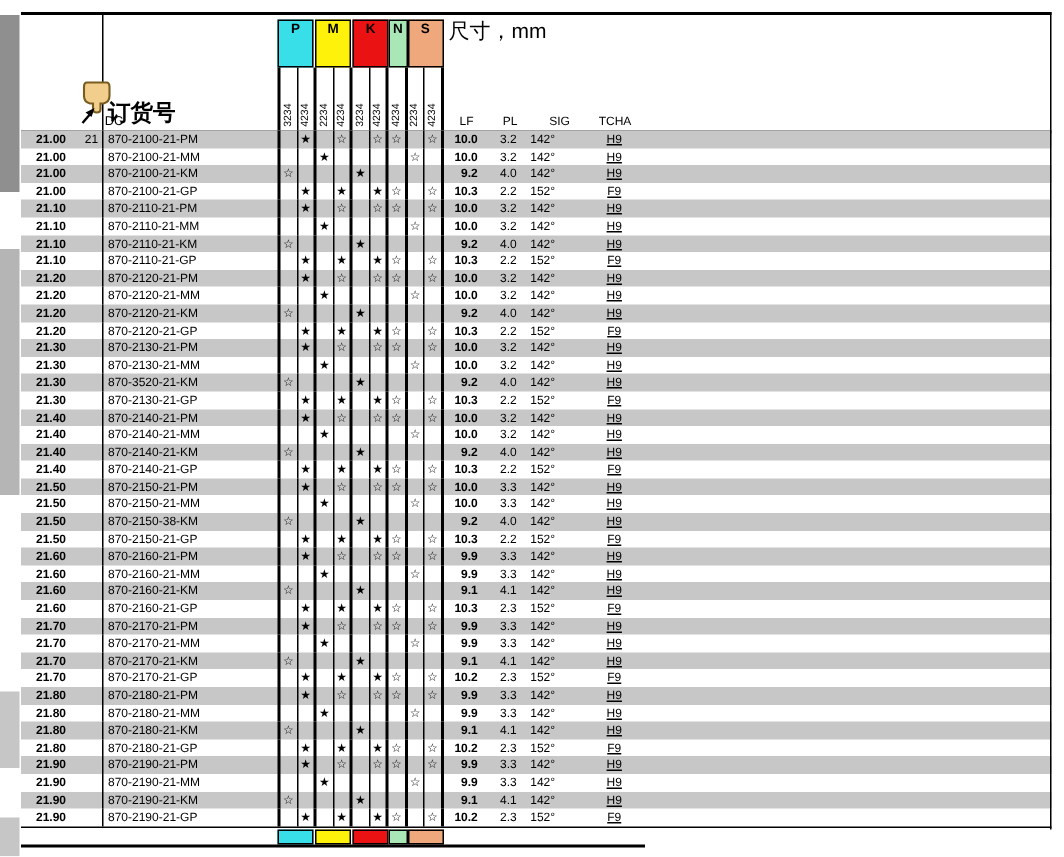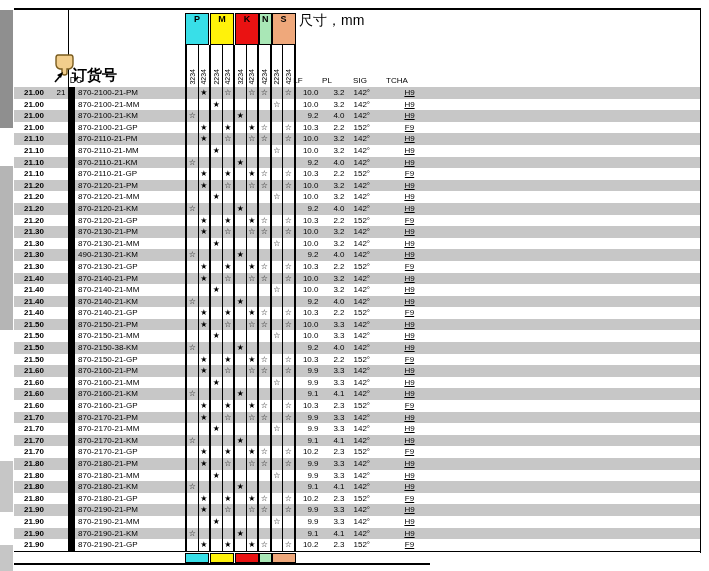--- a/index.html
+++ b/index.html
@@ -17,32 +17,32 @@
   .s1{width:12.5px;border-left:2px solid #000;} .s2{width:11.5px;border-left:1px solid #000;}
   .s3{width:12.5px;border-left:2px solid #000;} .s4{width:11.5px;border-left:1px solid #000;}
   .s5{width:12.5px;border-left:2px solid #000;} .s6{width:11.5px;border-left:1px solid #000;}
   .s7{width:12.5px;border-left:2px solid #000;} .s8{width:12.5px;border-left:2px solid #000;}
   .s9{width:13.5px;border-left:1px solid #000;border-right:2px solid #000;}
   .gcell{display:flex;align-items:flex-end;justify-content:center;padding-bottom:2px;}
   .gcell span{writing-mode:vertical-rl;transform:rotate(180deg);font-size:7px;letter-spacing:0;}
   #dcLbl{position:absolute;left:0;bottom:2px;width:40px;text-align:center;font-size:8.5px;margin-left:42px;}
   #ordLbl{position:absolute;left:58px;bottom:2px;font-size:15px;font-weight:bold;}
   #sizeLbl{position:absolute;left:285px;top:2px;font-size:14px;}
-  #dimLbls{position:absolute;left:269px;bottom:2px;display:flex;font-size:8px;}
+  #dimLbls{position:absolute;left:282px;bottom:2px;display:flex;font-size:8px;}
   .dl{text-align:center;}
   #tipIcon{position:absolute;left:37px;top:42px;}
   
   #rows{position:absolute;left:14px;top:87px;width:687px;}
   .row{display:flex;height:11.6px;line-height:11.6px;font-size:8px;}
   .row.g{background:#c7c7c7;}
   .c-dc{box-sizing:border-box;flex:0 0 40px;text-align:center;font-weight:bold;}
   .c-tip{box-sizing:border-box;flex:0 0 14px;text-align:center;}
-  .c-ord{box-sizing:border-box;flex:0 0 117px;border-left:7px solid #000000;padding-left:3px;white-space:nowrap;overflow:hidden;}
+  .c-ord{box-sizing:border-box;flex:0 0 117px;border-left:1px solid #000000;padding-left:3px;white-space:nowrap;overflow:hidden;}
   .c-star{font-family:"DejaVu Sans",sans-serif;font-size:8px;line-height:11.6px;}
-  .c-lf{box-sizing:border-box;flex:0 0 30px;text-align:right;padding-right:7px;}
+  .c-lf{box-sizing:border-box;flex:0 0 30px;text-align:right;padding-right:7px;font-weight:bold;}
   .c-pl{box-sizing:border-box;flex:0 0 28px;text-align:right;padding-right:9px;}
   .c-sig{box-sizing:border-box;flex:0 0 38px;text-align:left;}
   .c-tcha{box-sizing:border-box;flex:0 0 36px;text-align:center;text-decoration:underline;}
   .c-fill{flex:1 1 auto;}
   #botline{position:absolute;left:14px;top:551px;width:687px;height:1px;background:#000;}
   #rightline{position:absolute;left:700px;top:8px;height:545px;width:1px;background:#000;}
   
   #foot{position:absolute;left:14px;top:553px;width:687px;height:12px;}
   .fbox{position:absolute;top:0;height:10px;border:1px solid #000;box-sizing:border-box;}
   #footline{position:absolute;left:14px;top:563px;width:416px;height:2px;background:#000;}
@@ -376,21 +376,21 @@
         <div class="scell c-star s9"></div>
         <div class="c-lf">10.0</div>
         <div class="c-pl">3.2</div>
         <div class="c-sig">142°</div>
         <div class="c-tcha">H9</div>
         <div class="c-fill"></div>
       </div>
       <div class="row g">
         <div class="c-dc">21.30</div>
         <div class="c-tip"></div>
-        <div class="c-ord">490-2130-21-KM</div>
+        <div class="c-ord">870-3520-21-KM</div>
         <div class="scell c-star s1">☆</div>
         <div class="scell c-star s2"></div>
         <div class="scell c-star s3"></div>
         <div class="scell c-star s4"></div>
         <div class="scell c-star s5">★</div>
         <div class="scell c-star s6"></div>
         <div class="scell c-star s7"></div>
         <div class="scell c-star s8"></div>
         <div class="scell c-star s9"></div>
         <div class="c-lf">9.2</div>

